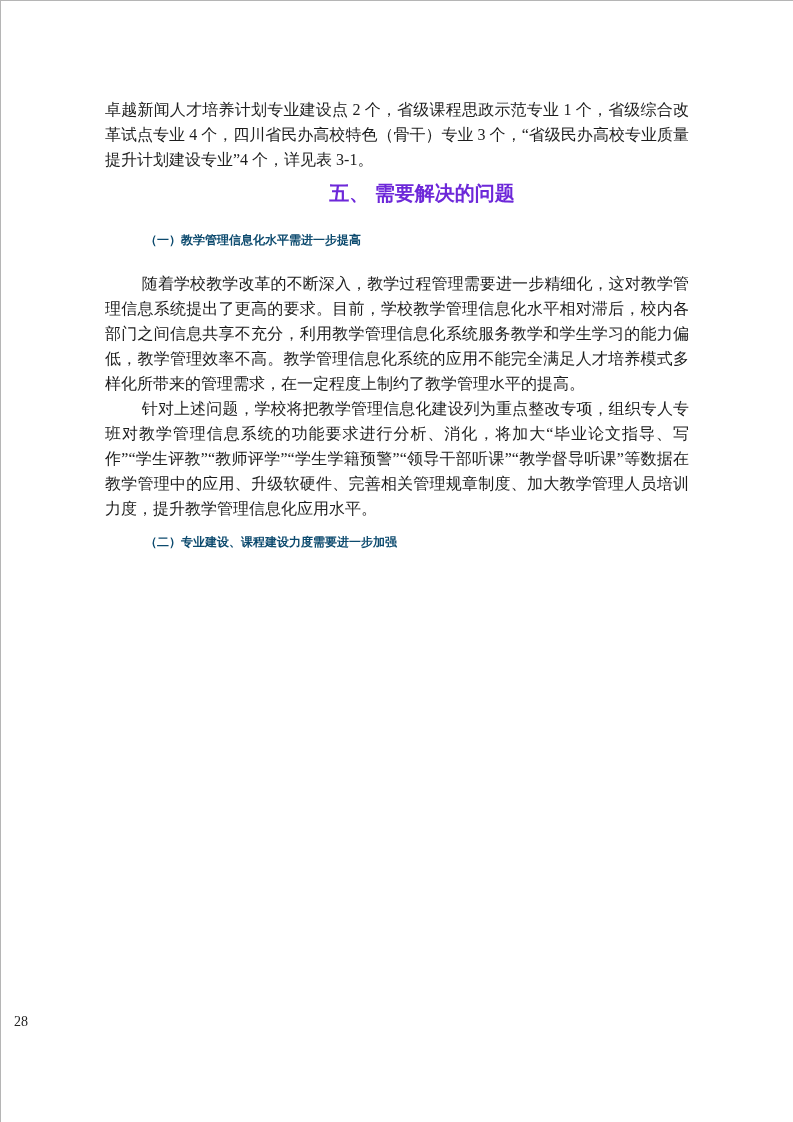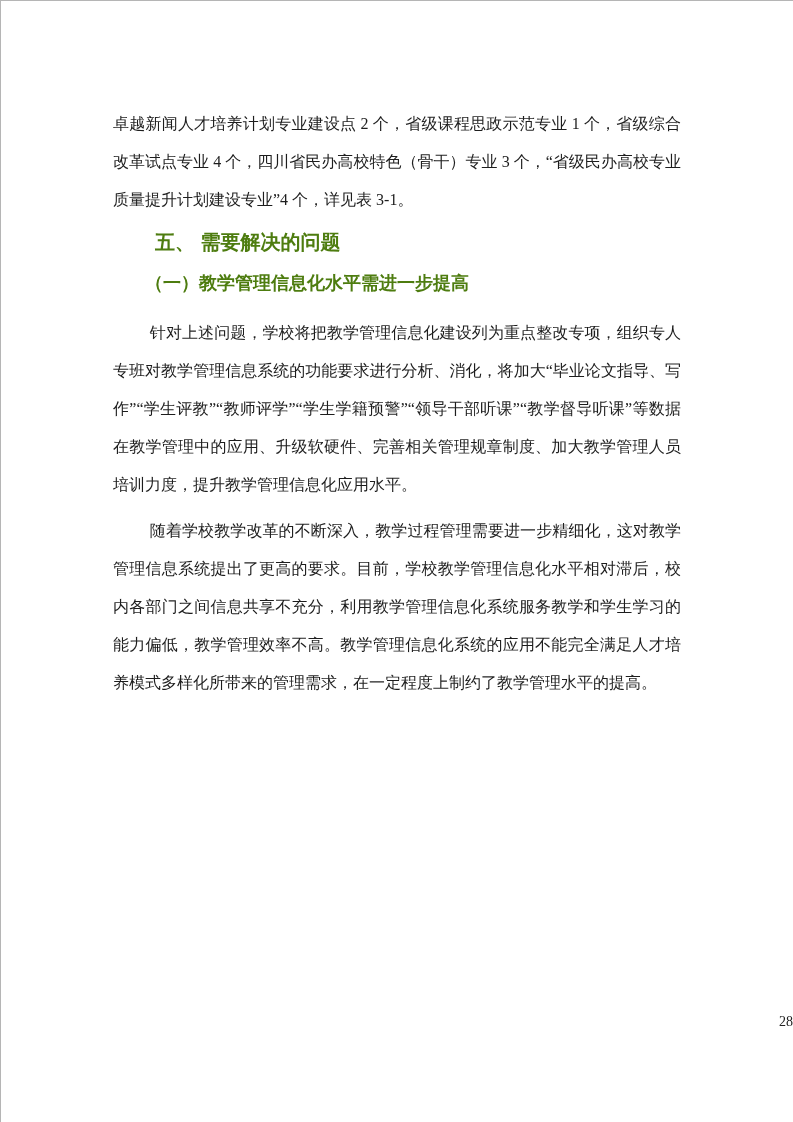--- a/index.html
+++ b/index.html
@@ -16,76 +16,78 @@
     border-top: 1px solid #b5b5b5;
     border-left: 1px solid #b5b5b5;
     font-family: "Liberation Serif", "DejaVu Serif", serif;
     color: #1d1d1d;
     overflow: hidden;
   }
   .content {
     padding: 96px 104px 0 104px;
   }
   .body-text {
-    margin: 8px;
+    margin: 0;
     font-size: 16px;
-    line-height: 38px;
+    line-height: 25px;
     text-align: justify;
     text-justify: inter-ideograph;
     word-break: break-all;
   }
   .indent-2 {
     text-indent: 2.3em;
   }
   .h1 {
-    margin: 6px 0 13px 0;
+    margin: 6px 0 19px 0;
     padding-left: 50px;
     font-family: "Liberation Sans", "DejaVu Sans", sans-serif;
     font-weight: 700;
     font-size: 20px;
     line-height: 30px;
-    color: #4d7c0f;
+    color: #6d28d9;
+    text-align: center;
   }
   .h2 {
     margin: 8px 0 18px 0;
     padding-left: 40px;
     font-family: "Liberation Sans", "DejaVu Sans", sans-serif;
     font-weight: 700;
-    font-size: 18px;
+    font-size: 12px;
     line-height: 26px;
-    color: #4d7c0f;
+    color: #0c4a6e;
   }
   .page-number {
     position: absolute;
     bottom: 92px;
     left: 0;
     right: 0;
-    text-align: right;
+    text-align: left;
     font-size: 14px;
     line-height: 16px;
     color: #222222;
     padding-left: 13px;
   }
 </style>
 </head>
 <body>
 
 <div class="page">
   <div class="content">
 
     <p class="body-text">卓越新闻人才培养计划专业建设点 2 个，省级课程思政示范专业 1 个，省级综合改革试点专业 4 个，四川省民办高校特色（骨干）专业 3 个，“省级民办高校专业质量提升计划建设专业”4 个，详见表 3-1。</p>
 
 
     <h1 class="h1">五、 需要解决的问题</h1>
 
     <h2 class="h2">（一）教学管理信息化水平需进一步提高</h2>
 
+    <p class="body-text indent-2">随着学校教学改革的不断深入，教学过程管理需要进一步精细化，这对教学管理信息系统提出了更高的要求。目前，学校教学管理信息化水平相对滞后，校内各部门之间信息共享不充分，利用教学管理信息化系统服务教学和学生学习的能力偏低，教学管理效率不高。教学管理信息化系统的应用不能完全满足人才培养模式多样化所带来的管理需求，在一定程度上制约了教学管理水平的提高。</p>
+
     <p class="body-text indent-2">针对上述问题，学校将把教学管理信息化建设列为重点整改专项，组织专人专班对教学管理信息系统的功能要求进行分析、消化，将加大“毕业论文指导、写作”“学生评教”“教师评学”“学生学籍预警”“领导干部听课”“教学督导听课”等数据在教学管理中的应用、升级软硬件、完善相关管理规章制度、加大教学管理人员培训力度，提升教学管理信息化应用水平。</p>
 
-    <p class="body-text indent-2">随着学校教学改革的不断深入，教学过程管理需要进一步精细化，这对教学管理信息系统提出了更高的要求。目前，学校教学管理信息化水平相对滞后，校内各部门之间信息共享不充分，利用教学管理信息化系统服务教学和学生学习的能力偏低，教学管理效率不高。教学管理信息化系统的应用不能完全满足人才培养模式多样化所带来的管理需求，在一定程度上制约了教学管理水平的提高。</p>
-
+    <h2 class="h2">（二）专业建设、课程建设力度需要进一步加强</h2>
 
 
 
   </div>
 
   <div class="page-number">28</div>
 </div>
 
 </body></html>

